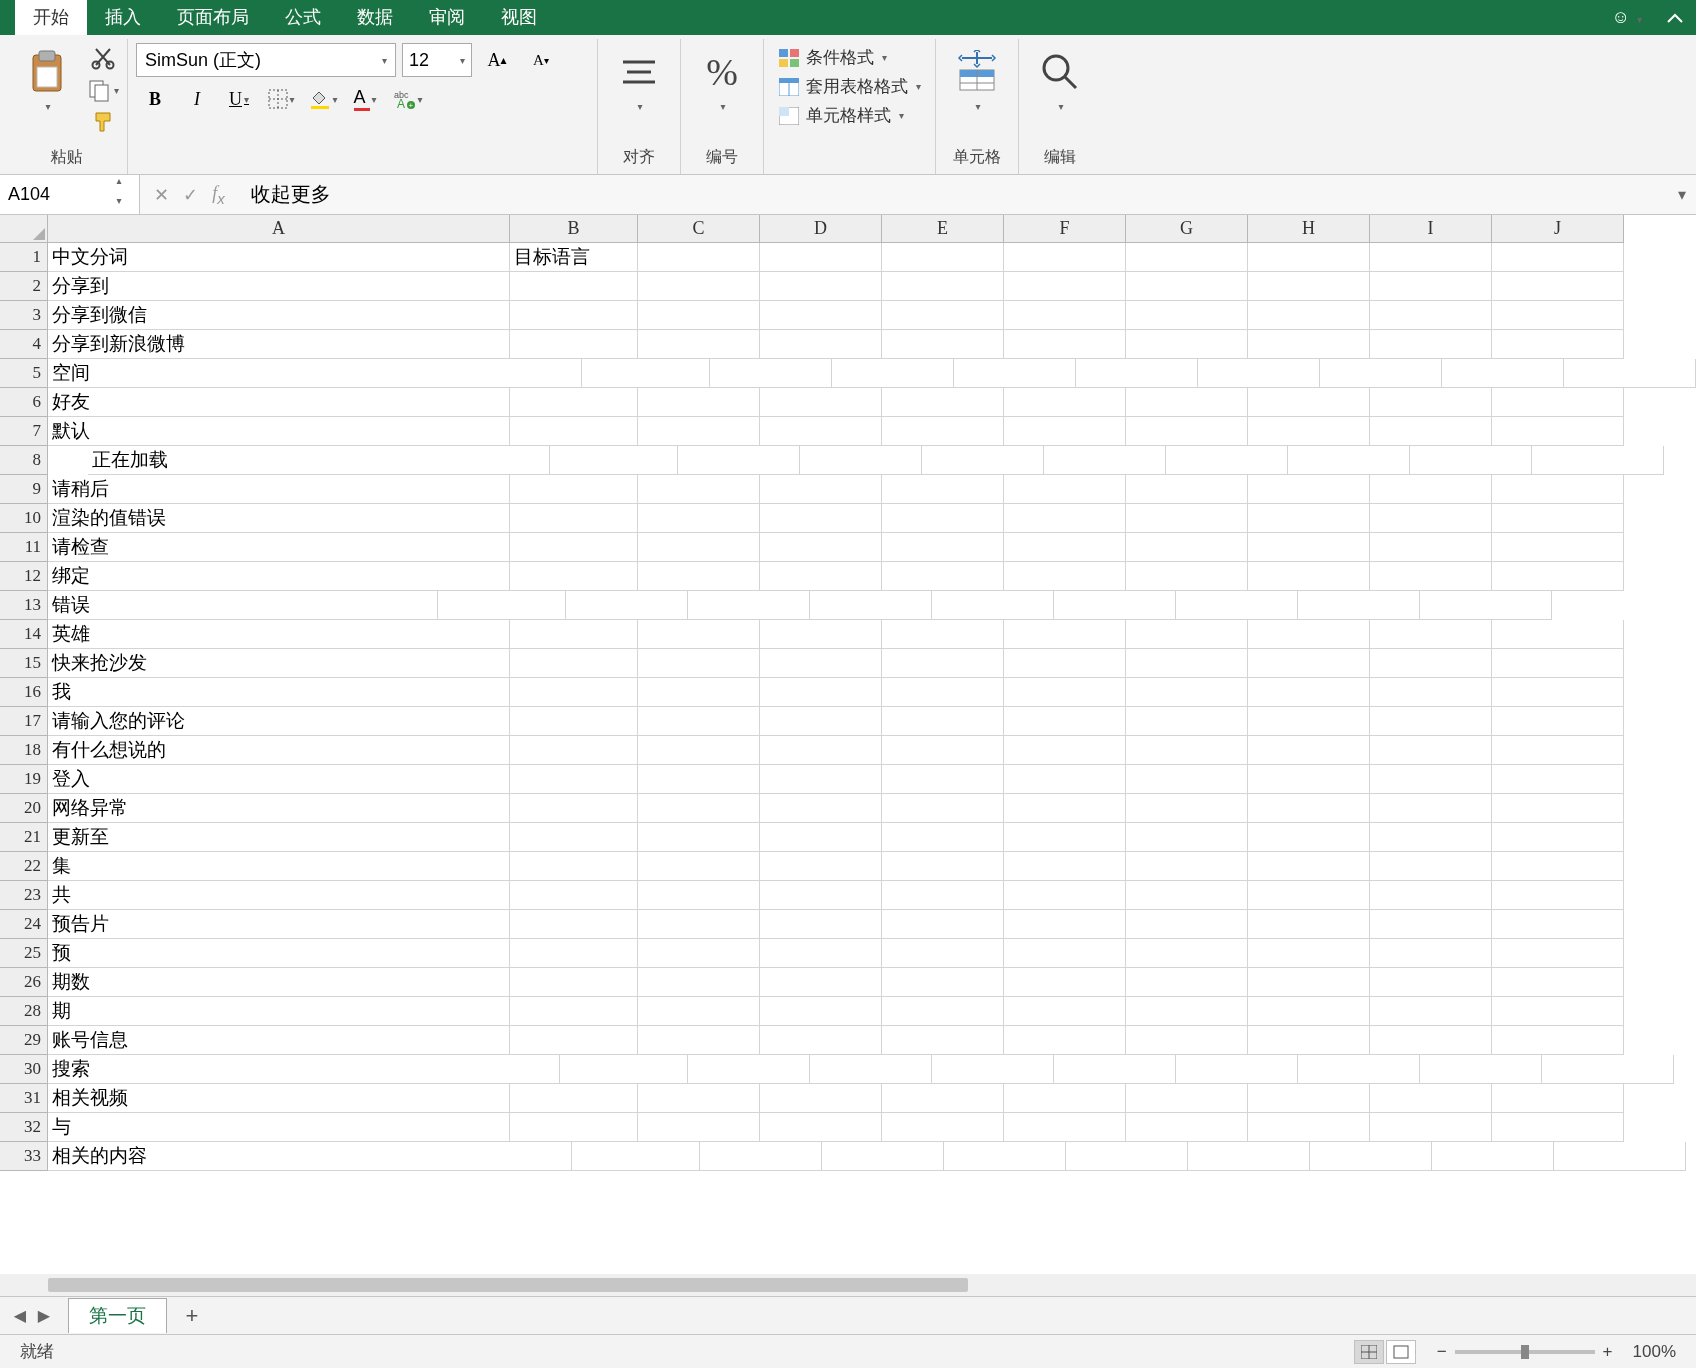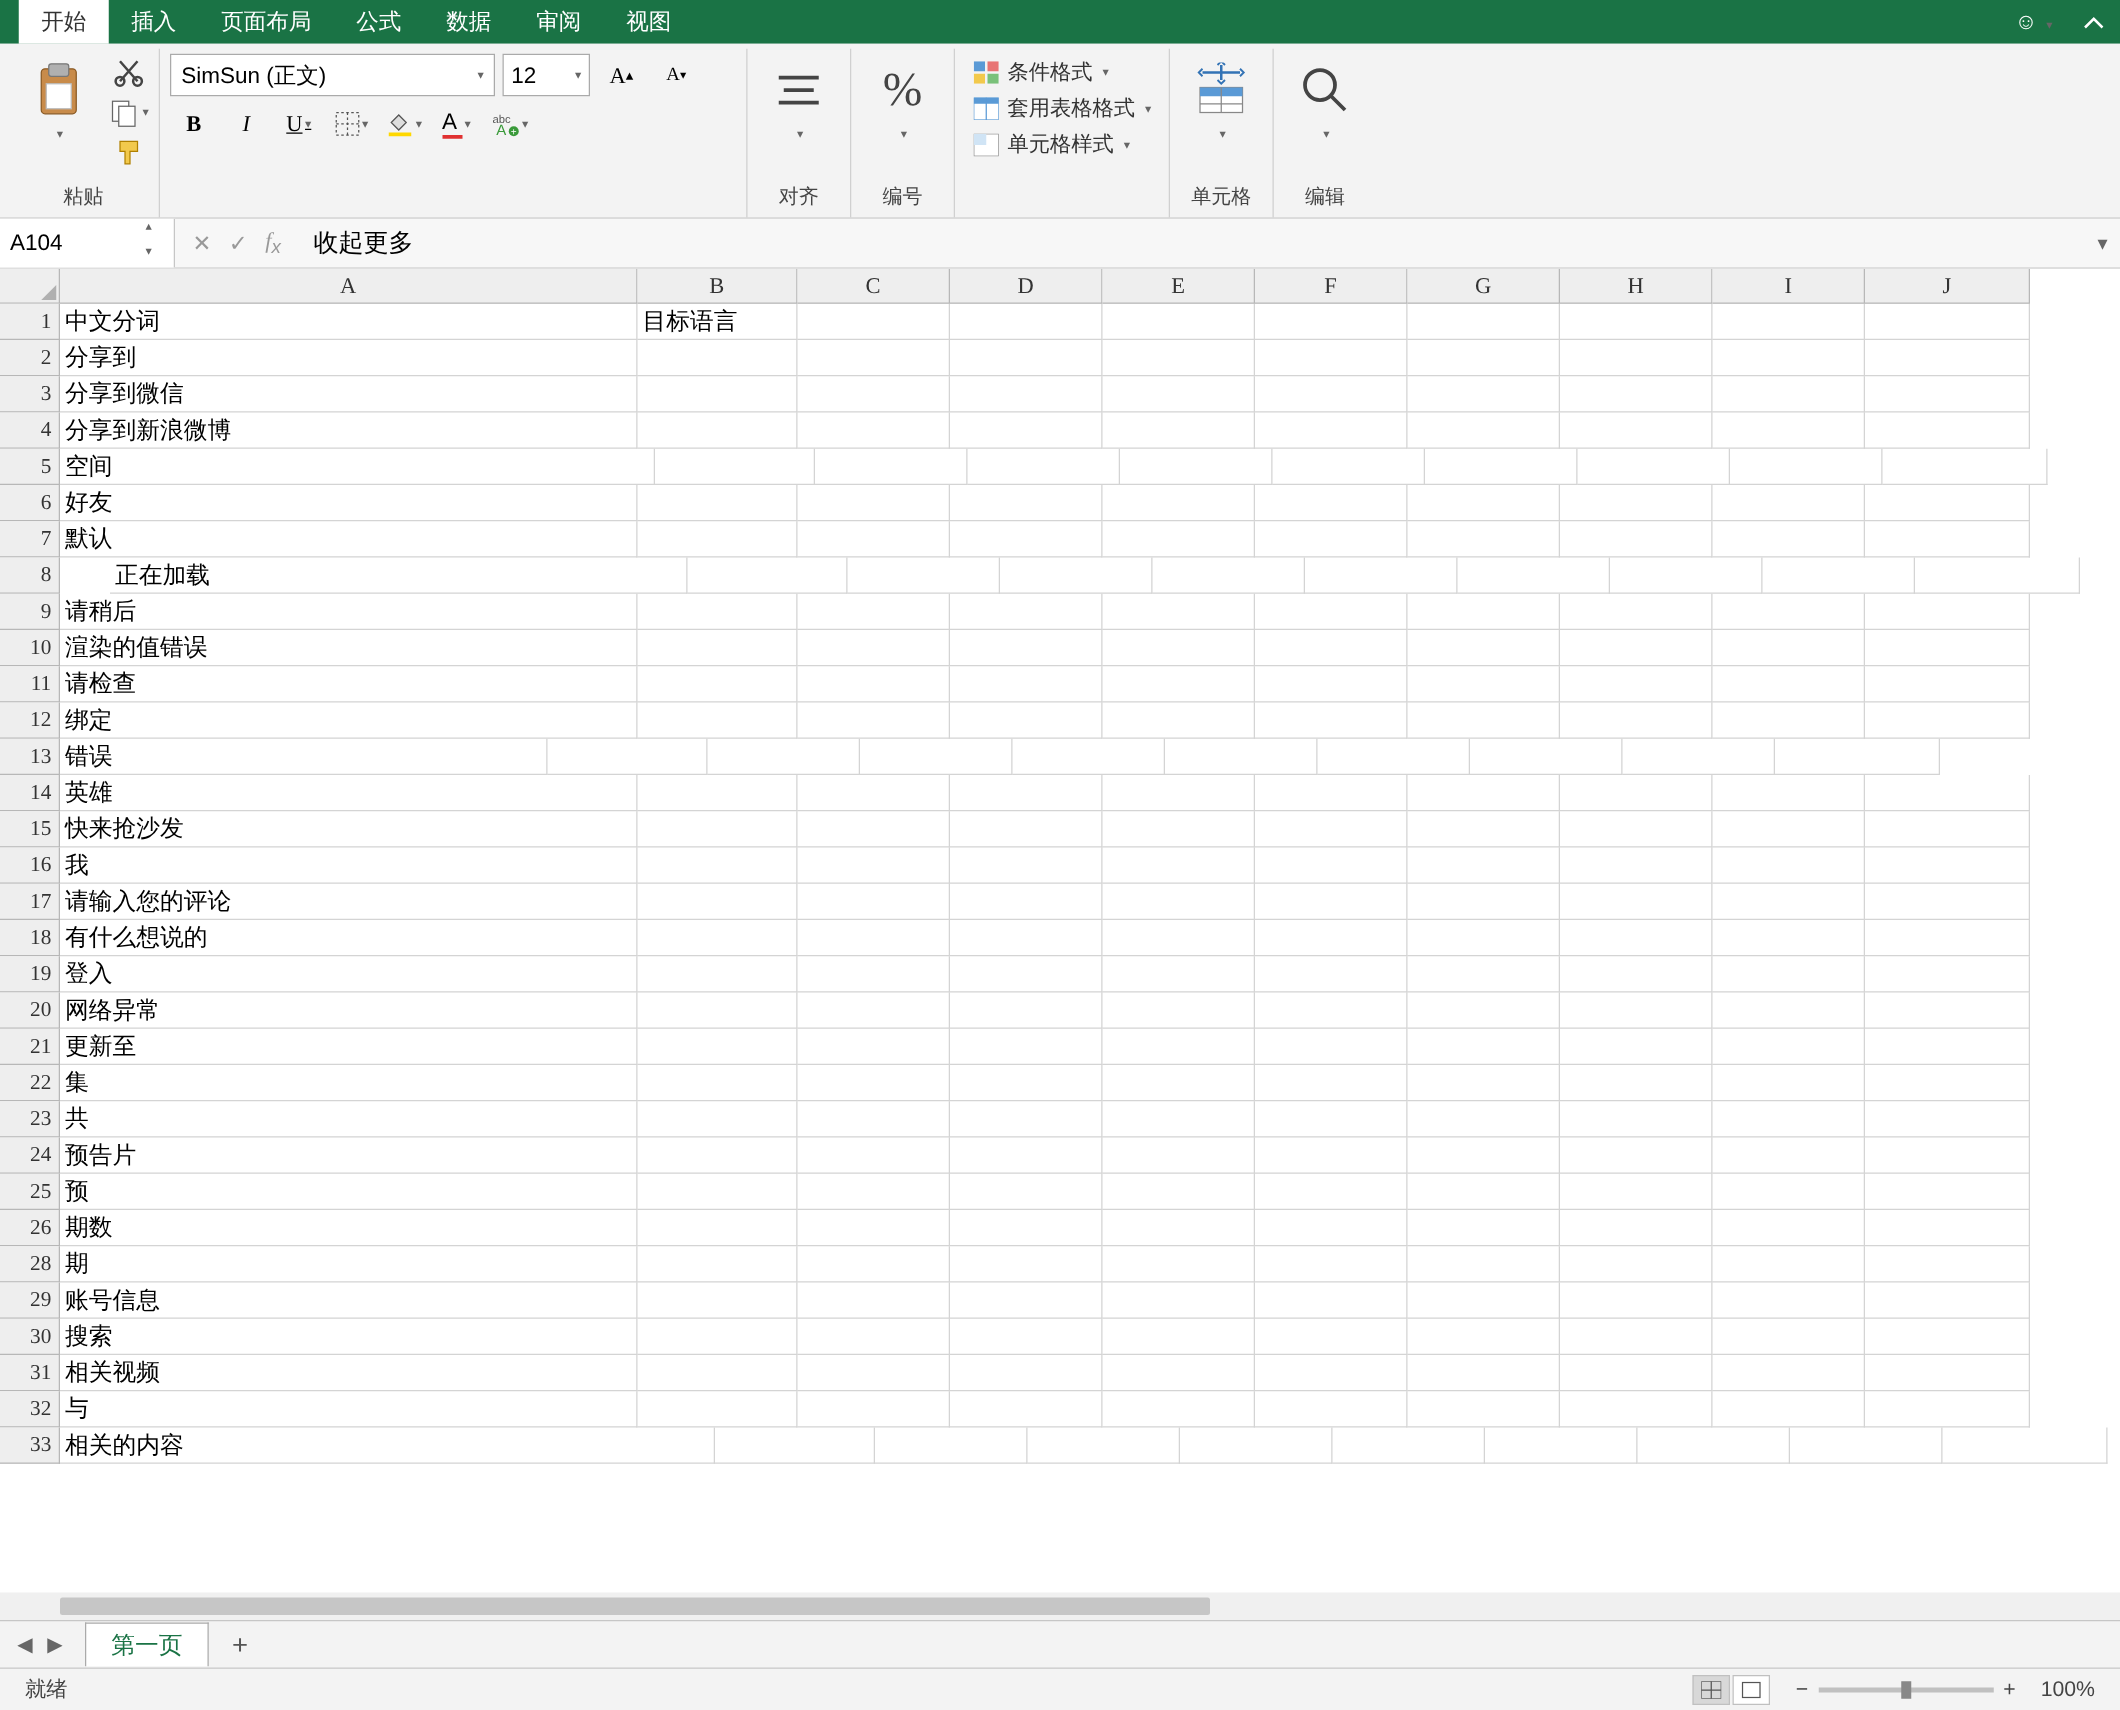--- a/index.html
+++ b/index.html
@@ -349,21 +349,21 @@
         <div class="cell" style="width: 122px;"></div>
         <div class="cell" style="width: 122px;"></div>
         <div class="cell" style="width: 122px;"></div>
         <div class="cell" style="width: 122px;"></div>
         <div class="cell" style="width: 122px;"></div>
         <div class="cell" style="width: 122px;"></div>
         <div class="cell" style="width: 132px;"></div>
       </div>
       <div class="row">
         <div class="rowhdr">5</div>
-        <div class="cell" style="width: 476px;">空间</div>
+        <div class="cell" style="width: 534px;">空间</div>
         <div class="cell" style="width: 128px;"></div>
         <div class="cell" style="width: 122px;"></div>
         <div class="cell" style="width: 122px;"></div>
         <div class="cell" style="width: 122px;"></div>
         <div class="cell" style="width: 122px;"></div>
         <div class="cell" style="width: 122px;"></div>
         <div class="cell" style="width: 122px;"></div>
         <div class="cell" style="width: 122px;"></div>
         <div class="cell" style="width: 132px;"></div>
       </div>
@@ -661,21 +661,21 @@
         <div class="cell" style="width: 122px;"></div>
         <div class="cell" style="width: 122px;"></div>
         <div class="cell" style="width: 122px;"></div>
         <div class="cell" style="width: 122px;"></div>
         <div class="cell" style="width: 122px;"></div>
         <div class="cell" style="width: 122px;"></div>
         <div class="cell" style="width: 132px;"></div>
       </div>
       <div class="row">
         <div class="rowhdr">30</div>
-        <div class="cell" style="width: 462px;">搜索</div>
+        <div class="cell" style="width: 512px;">搜索</div>
         <div class="cell" style="width: 128px;"></div>
         <div class="cell" style="width: 122px;"></div>
         <div class="cell" style="width: 122px;"></div>
         <div class="cell" style="width: 122px;"></div>
         <div class="cell" style="width: 122px;"></div>
         <div class="cell" style="width: 122px;"></div>
         <div class="cell" style="width: 122px;"></div>
         <div class="cell" style="width: 122px;"></div>
         <div class="cell" style="width: 132px;"></div>
       </div>

